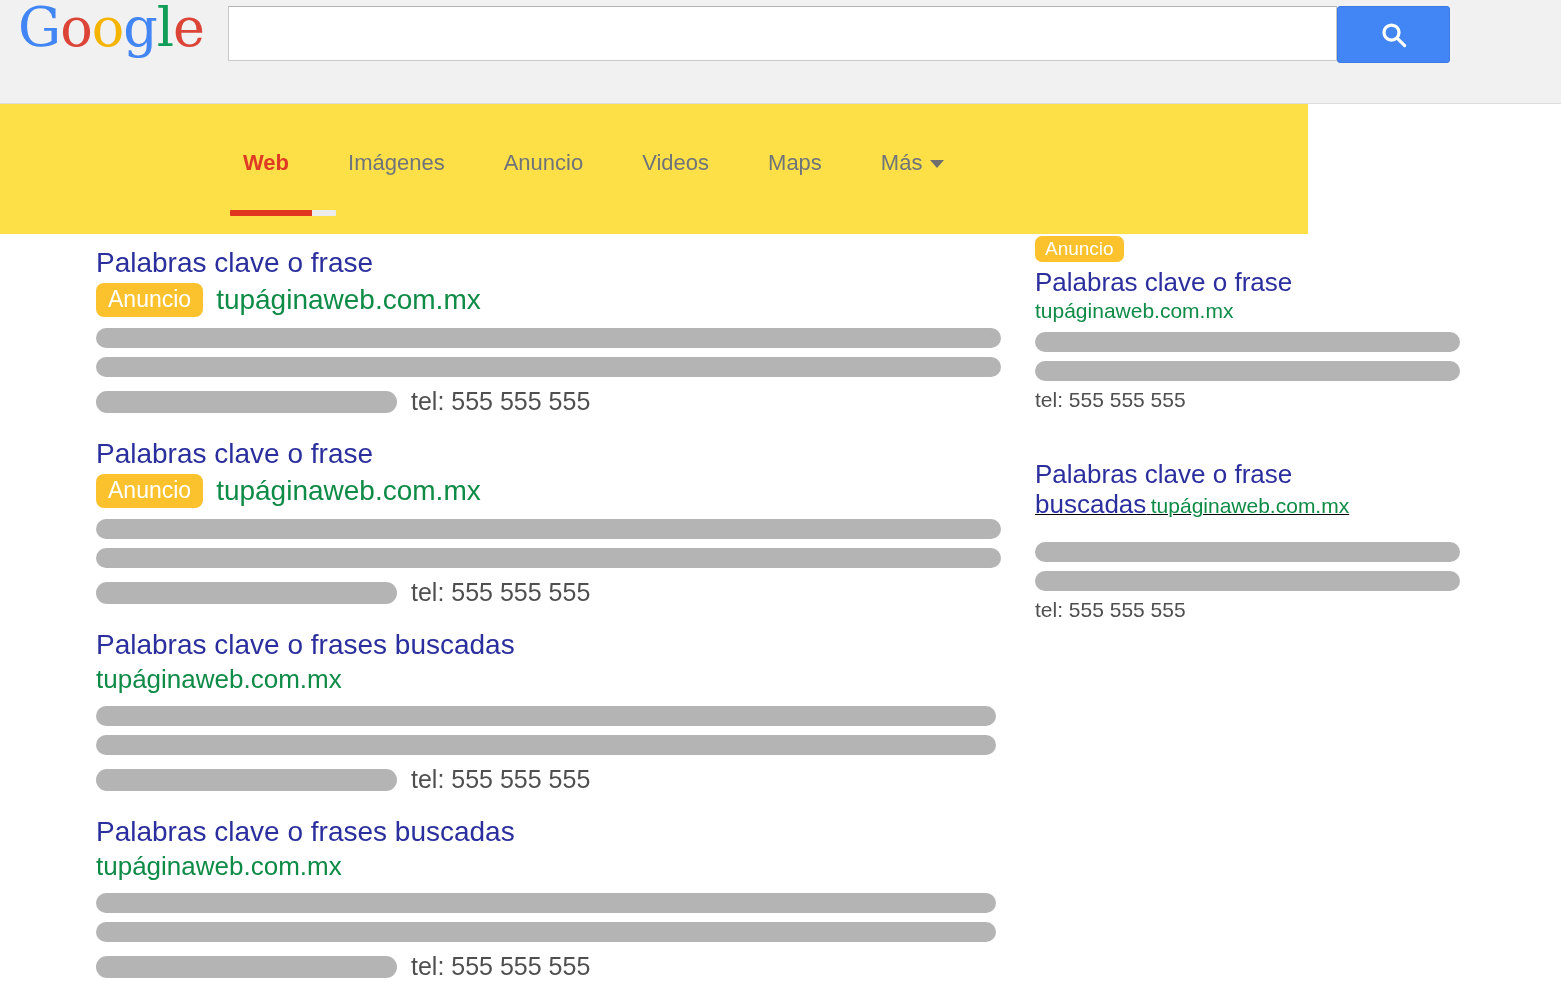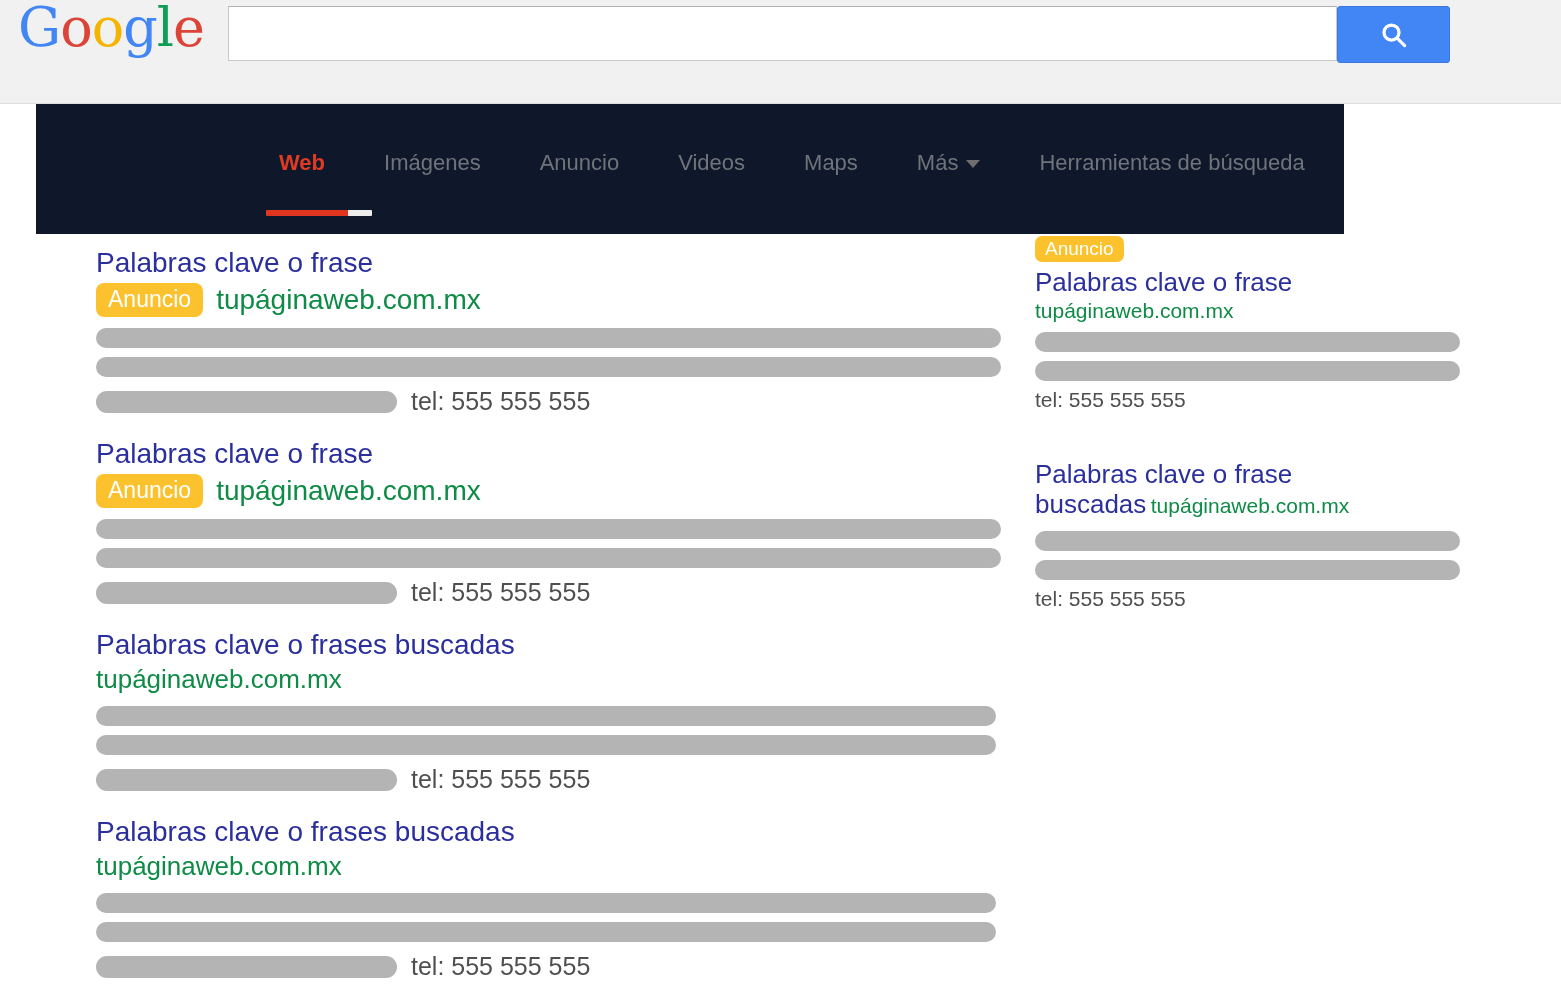--- a/index.html
+++ b/index.html
@@ -6,21 +6,21 @@
   html,body { width:1561px; height:984px; background:#ffffff; font-family:"Liberation Sans", sans-serif; overflow:hidden; }
 
   
   .header { position:relative; width:1561px; height:104px; background:#f1f1f1; border-bottom:1px solid #dedede; }
   .logo { position:absolute; left:18px; top:-4px; font-family:"DejaVu Serif", serif; font-size:54px; letter-spacing:-1px; cursor:pointer; }
   .lg-blue { color:#4285F4; } .lg-red { color:#DB4437; } .lg-yellow { color:#F4B400; } .lg-green { color:#0F9D58; }
   .search-input { position:absolute; left:228px; top:6px; width:1109px; height:55px; background:#ffffff; border:1px solid #c9c9c9; border-top:1px solid #b3b3b3; outline:none; font-size:24px; padding:0 14px; color:#333; }
   .search-btn { position:absolute; left:1337px; top:6px; width:113px; height:57px; background:#4285f4; border:1px solid #3b78e0; border-radius:3px; cursor:pointer; display:flex; align-items:center; justify-content:center; }
 
   
-  .navbar { position:relative; width:1308px; height:130px; background:#0f172a;margin-left:36px; }
+  .navbar { position:relative; width:1308px; height:130px; background:#fde047; }
   .tabs { position:absolute; left:243px; top:46px; display:flex; gap:59px; align-items:center; }
   .tab { font-size:22px; color:#6f747a; cursor:pointer; white-space:nowrap; }
   .tab.active { color:#df3a24; font-weight:bold; }
   .caret { display:inline-block; width:0; height:0; border-left:7px solid transparent; border-right:7px solid transparent; border-top:8px solid #6e6e6e; margin-left:8px; vertical-align:middle; }
   .tab-underline { position:absolute; left:230px; top:106px; width:106px; height:6px; background:linear-gradient(to right, #e0351f 0, #e0351f 82px, #ececec 82px, #ececec 100%); border-radius:1px; }
 
   
   .content { position:relative; width:1561px; }
   .main-col { position:absolute; left:96px; top:12px; width:905px; }
   .side-col { position:absolute; left:1035px; top:2px; width:425px; }
@@ -65,21 +65,20 @@
 </div>
 
 <div class="navbar">
   <div class="tabs">
     <span class="tab active">Web</span>
     <span class="tab">Imágenes</span>
     <span class="tab">Anuncio</span>
     <span class="tab">Videos</span>
     <span class="tab">Maps</span>
     <span class="tab"><span>Más</span><span class="caret"></span></span>
-    <span class="tab">Herramientas de búsqueda</span>
   </div>
   <div class="tab-underline"></div>
 </div>
 
 <div class="content">
 
   <div class="main-col">
 
     <div class="result">
       <a class="r-title">Palabras clave o frase</a>
@@ -145,21 +144,21 @@
       <a class="s-url">tupáginaweb.com.mx</a>
       <div class="bar"></div>
       <div class="bar"></div>
       <span class="tel-sm">tel: 555 555 555</span>
     </div>
 
     <div class="s-ad2-gap"></div>
 
     <div class="s-ad s-bars">
       <a class="s-title" style="margin-top:0">Palabras clave o frase</a>
-      <div style="margin-bottom:12px;">
+      <div style="margin-bottom:23px;text-decoration:underline;">
         <a class="s-title" style="display:inline; margin:0;">buscadas</a>
         <a class="s-url-inline">tupáginaweb.com.mx</a>
       </div>
       <div class="bar"></div>
       <div class="bar"></div>
       <span class="tel-sm">tel: 555 555 555</span>
     </div>
 
   </div>
 </div>

